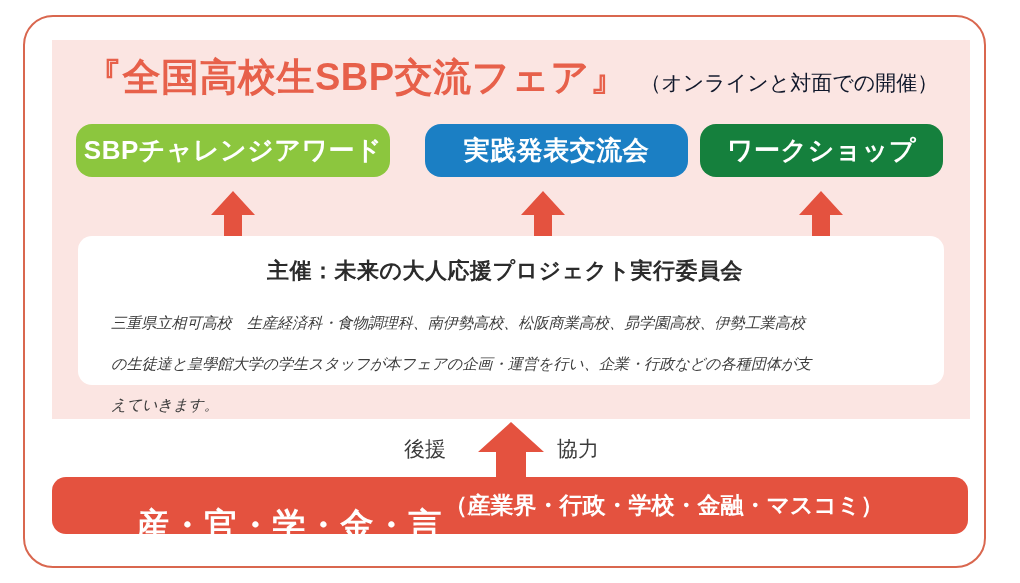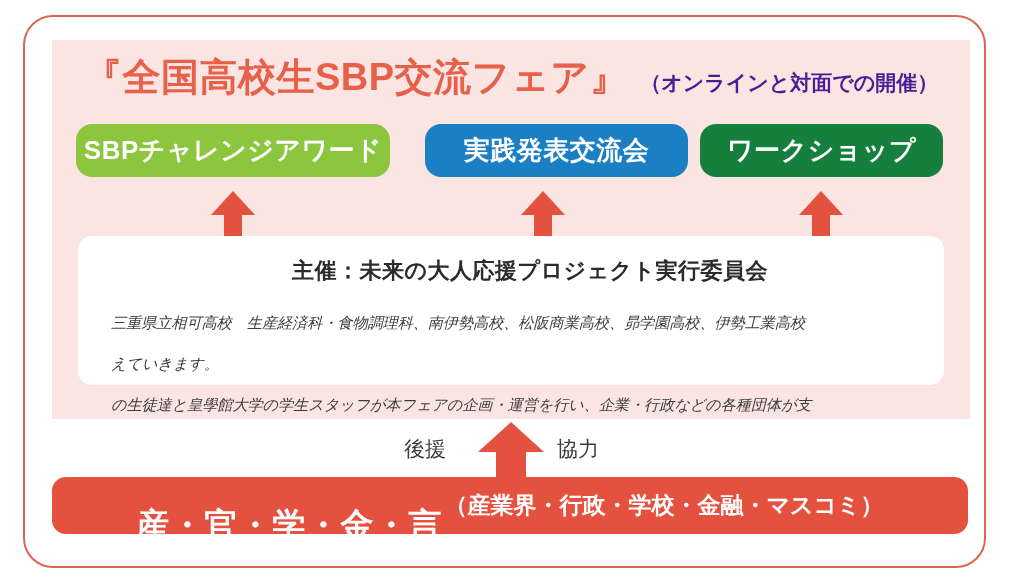--- a/index.html
+++ b/index.html
@@ -59,23 +59,23 @@
     gap: 8px;
   }
   .title-main {
     color: #e7604a;
     font-size: 38px;
     font-weight: 700;
     letter-spacing: 0.5px;
     line-height: 1;
   }
   .title-sub {
-    color: #4c1d95;
+    color: #0f172a;
     font-size: 21px;
-    font-weight: 700;
+    font-weight: 400;
     margin-left: 4px;
     line-height: 1;
   }
 
   
   .cat-box {
     position: absolute;
     top: 124px;
     height: 53px;
     border-radius: 16px;
@@ -132,21 +132,20 @@
     position: absolute;
     left: 0;
     top: 20px;
     width: 854px;
     text-align: center;
     font-size: 22px;
     font-weight: 700;
     color: #2b2b2b;
     letter-spacing: 0.5px;
     white-space: nowrap;
-    padding-left: 25px;
   }
   .card-body {
     position: absolute;
     left: 17px;
     top: 58px;
     width: 838px;
     font-size: 15.2px;
     line-height: 25px;
     color: #3c3c3c;
     letter-spacing: -0.1px;
@@ -247,22 +246,22 @@
   <div class="small-arrow arrow-c">
     <svg viewBox="0 0 46 46" xmlns="http://www.w3.org/2000/svg">
       <polygon points="23,1 45,25 32,25 32,46 14,46 14,25 1,25" fill="#e4523f"></polygon>
     </svg>
   </div>
 
   <div class="white-card">
     <div class="card-heading">主催：未来の大人応援プロジェクト実行委員会</div>
     <div class="card-body">
       <p>三重県立相可高校　生産経済科・食物調理科、南伊勢高校、松阪商業高校、昴学園高校、伊勢工業高校</p>
+      <p>の生徒達と皇學館大学の学生スタッフが本フェアの企画・運営を行い、企業・行政などの各種団体が支</p>
       <p>えていきます。</p>
-      <p>の生徒達と皇學館大学の学生スタッフが本フェアの企画・運営を行い、企業・行政などの各種団体が支</p>
     </div>
   </div>
 
   <div class="support-row">
     <span class="support-label label-left">後援</span>
     <div class="big-arrow">
       <svg viewBox="0 0 66 58" xmlns="http://www.w3.org/2000/svg">
         <polygon points="33,0 66,30 48,30 48,58 18,58 18,30 0,30" fill="#e4523f"></polygon>
       </svg>
     </div>

